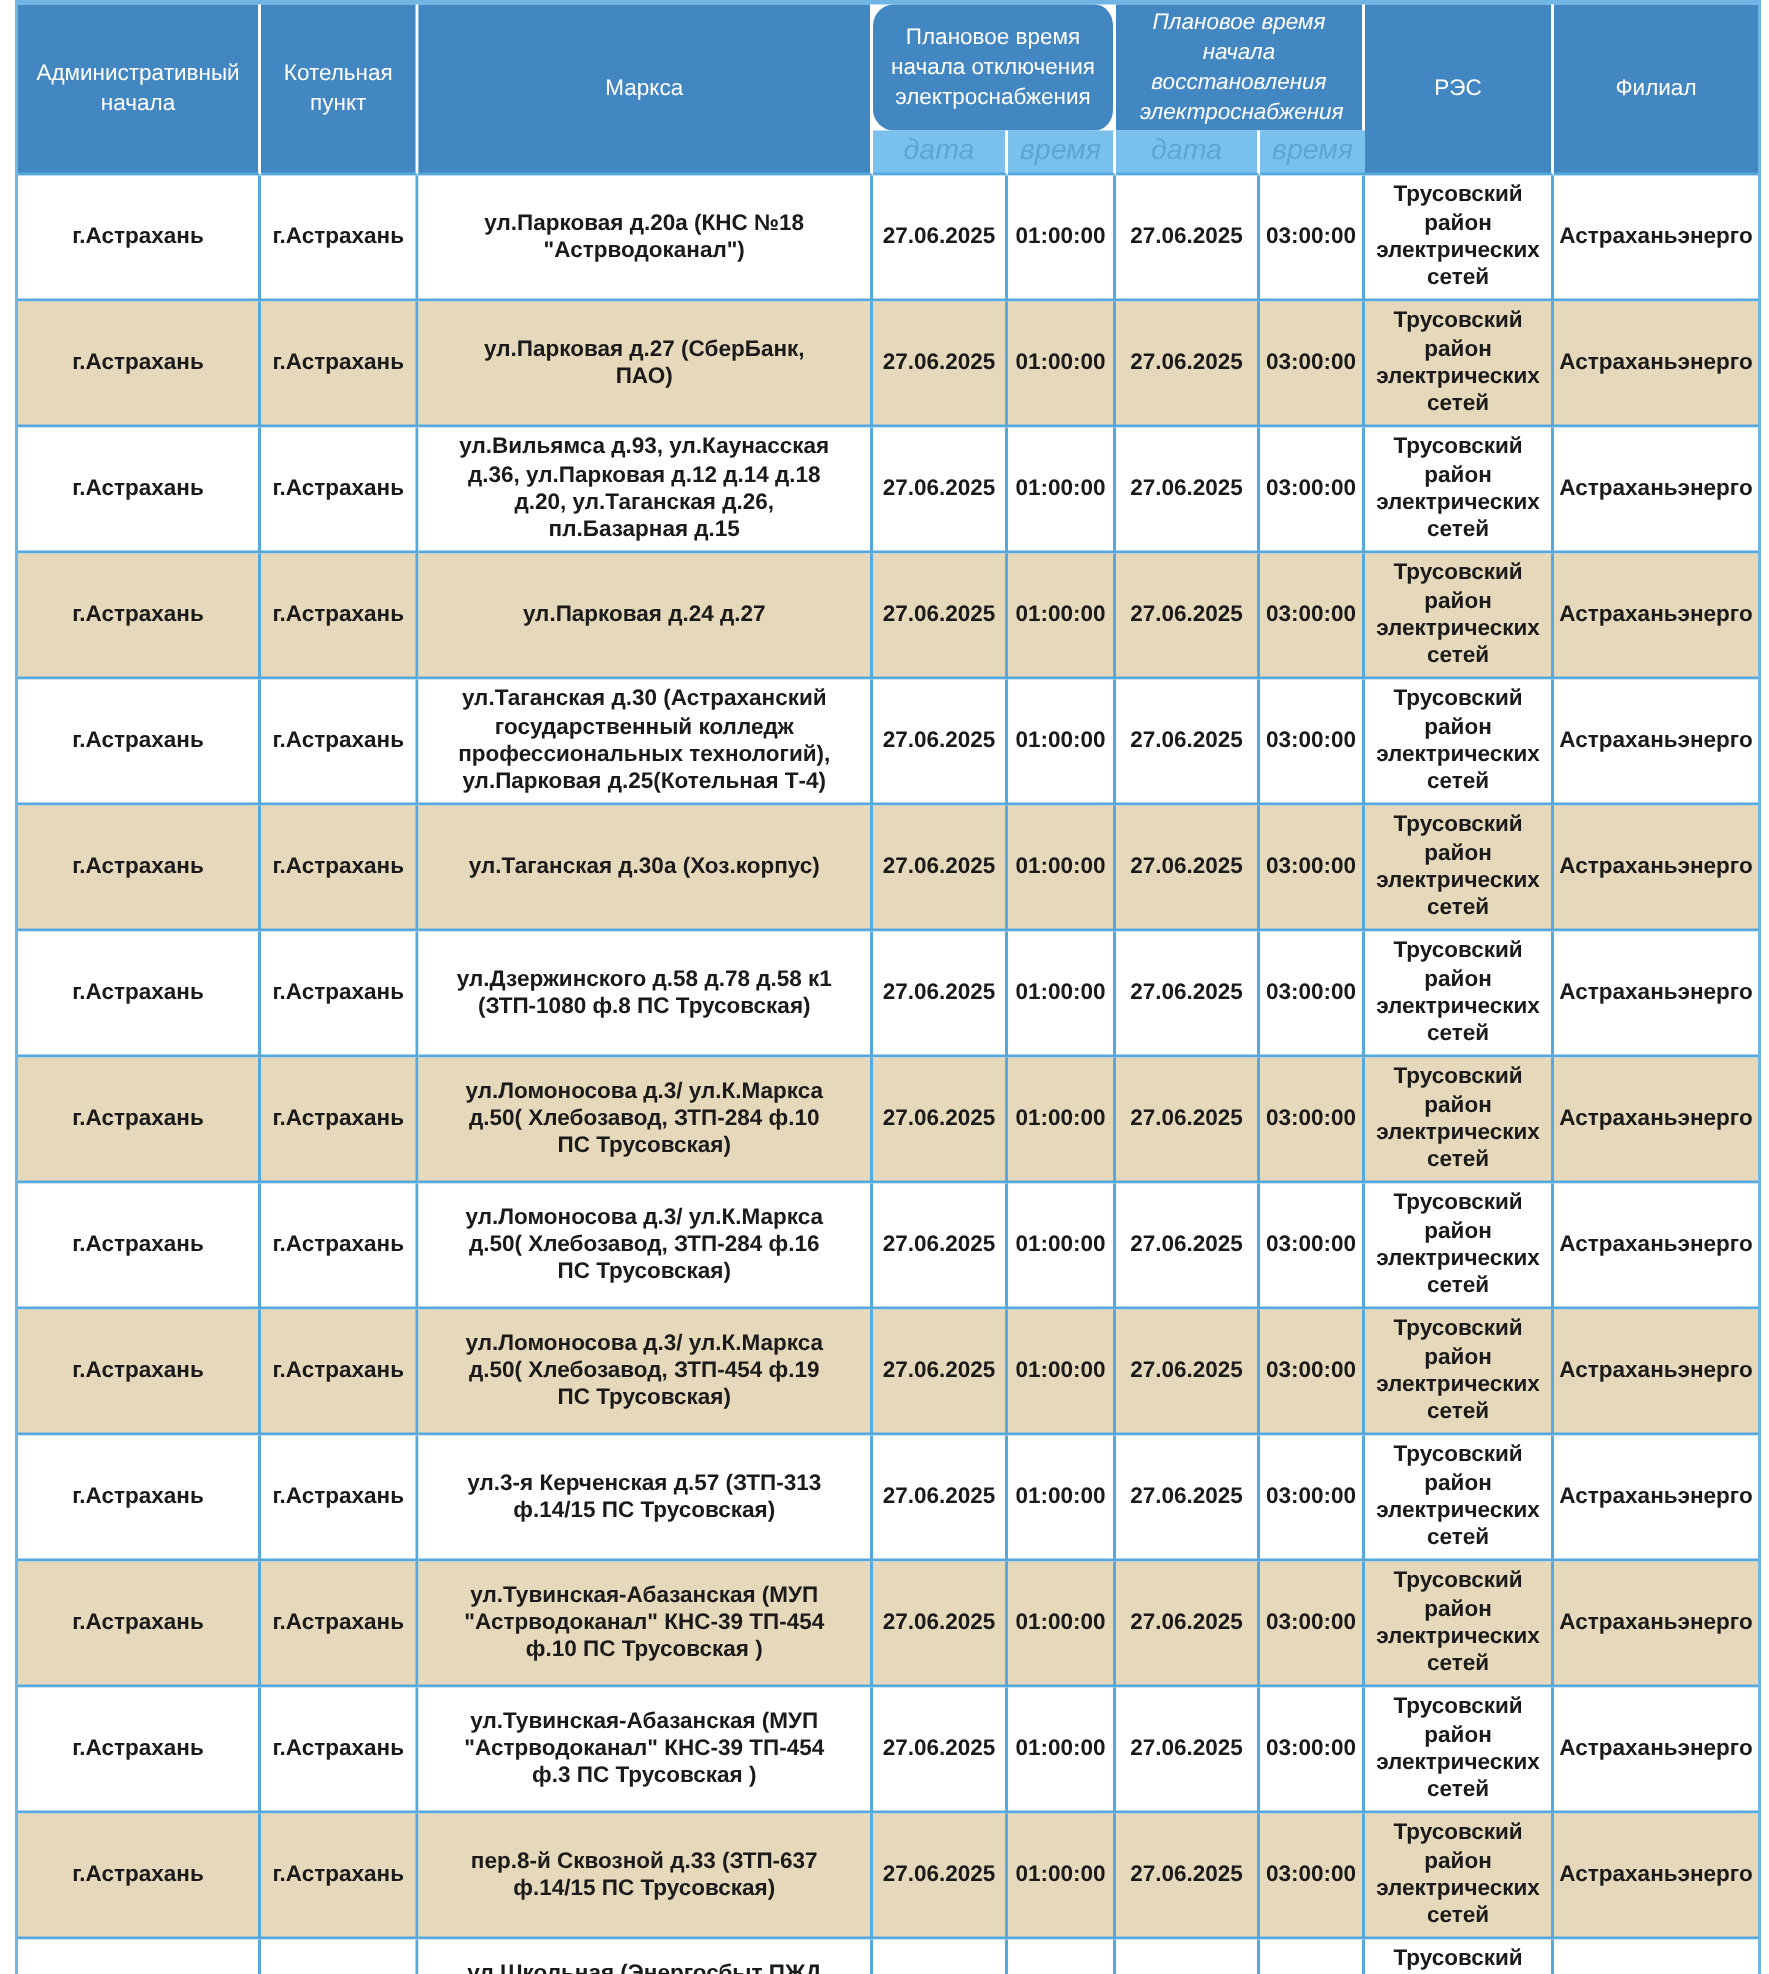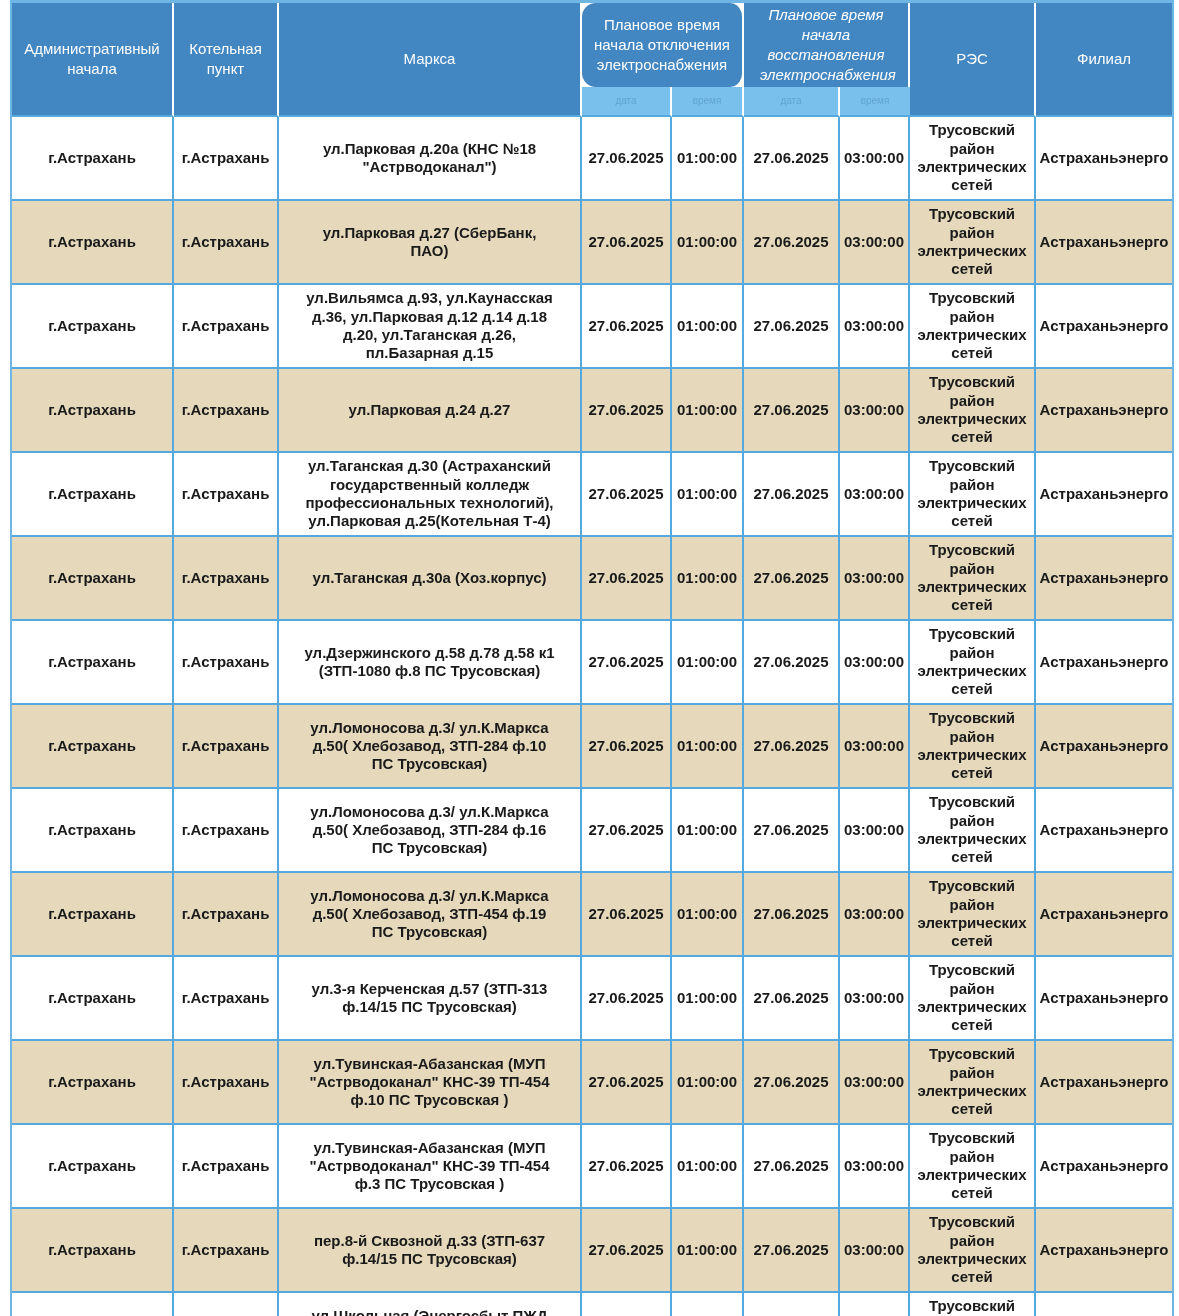--- a/index.html
+++ b/index.html
@@ -35,22 +35,23 @@
   }
   thead tr.mainhead th { height: 84px; }
   thead th:last-child { border-right: none; }
   thead th.span2 { border-bottom: 2px solid var(--border-body, #55a9df); }
   thead th.th-outage  { padding: 0 2px; border-radius: 14px; }
   thead th.th-restore { padding: 0 16px; font-style: italic; }
   thead tr.subhead th {
     background: var(--subheader-bg, #7ac0ed);
     color: var(--subheader-text, #60a5cf);
     height: 28px;
-    font-size: 10px;
+    font-size: 19px;
     border-bottom: 2px solid var(--border-body, #55a9df);
+    font-style: italic;
   }
   tbody td {
     background: var(--row-bg, #ffffff);
     color: var(--text, #1a1a1a);
     font-size: 15px;
     font-weight: 600;
     line-height: 1.22;
     text-align: center;
     vertical-align: middle;
     height: 78px;

